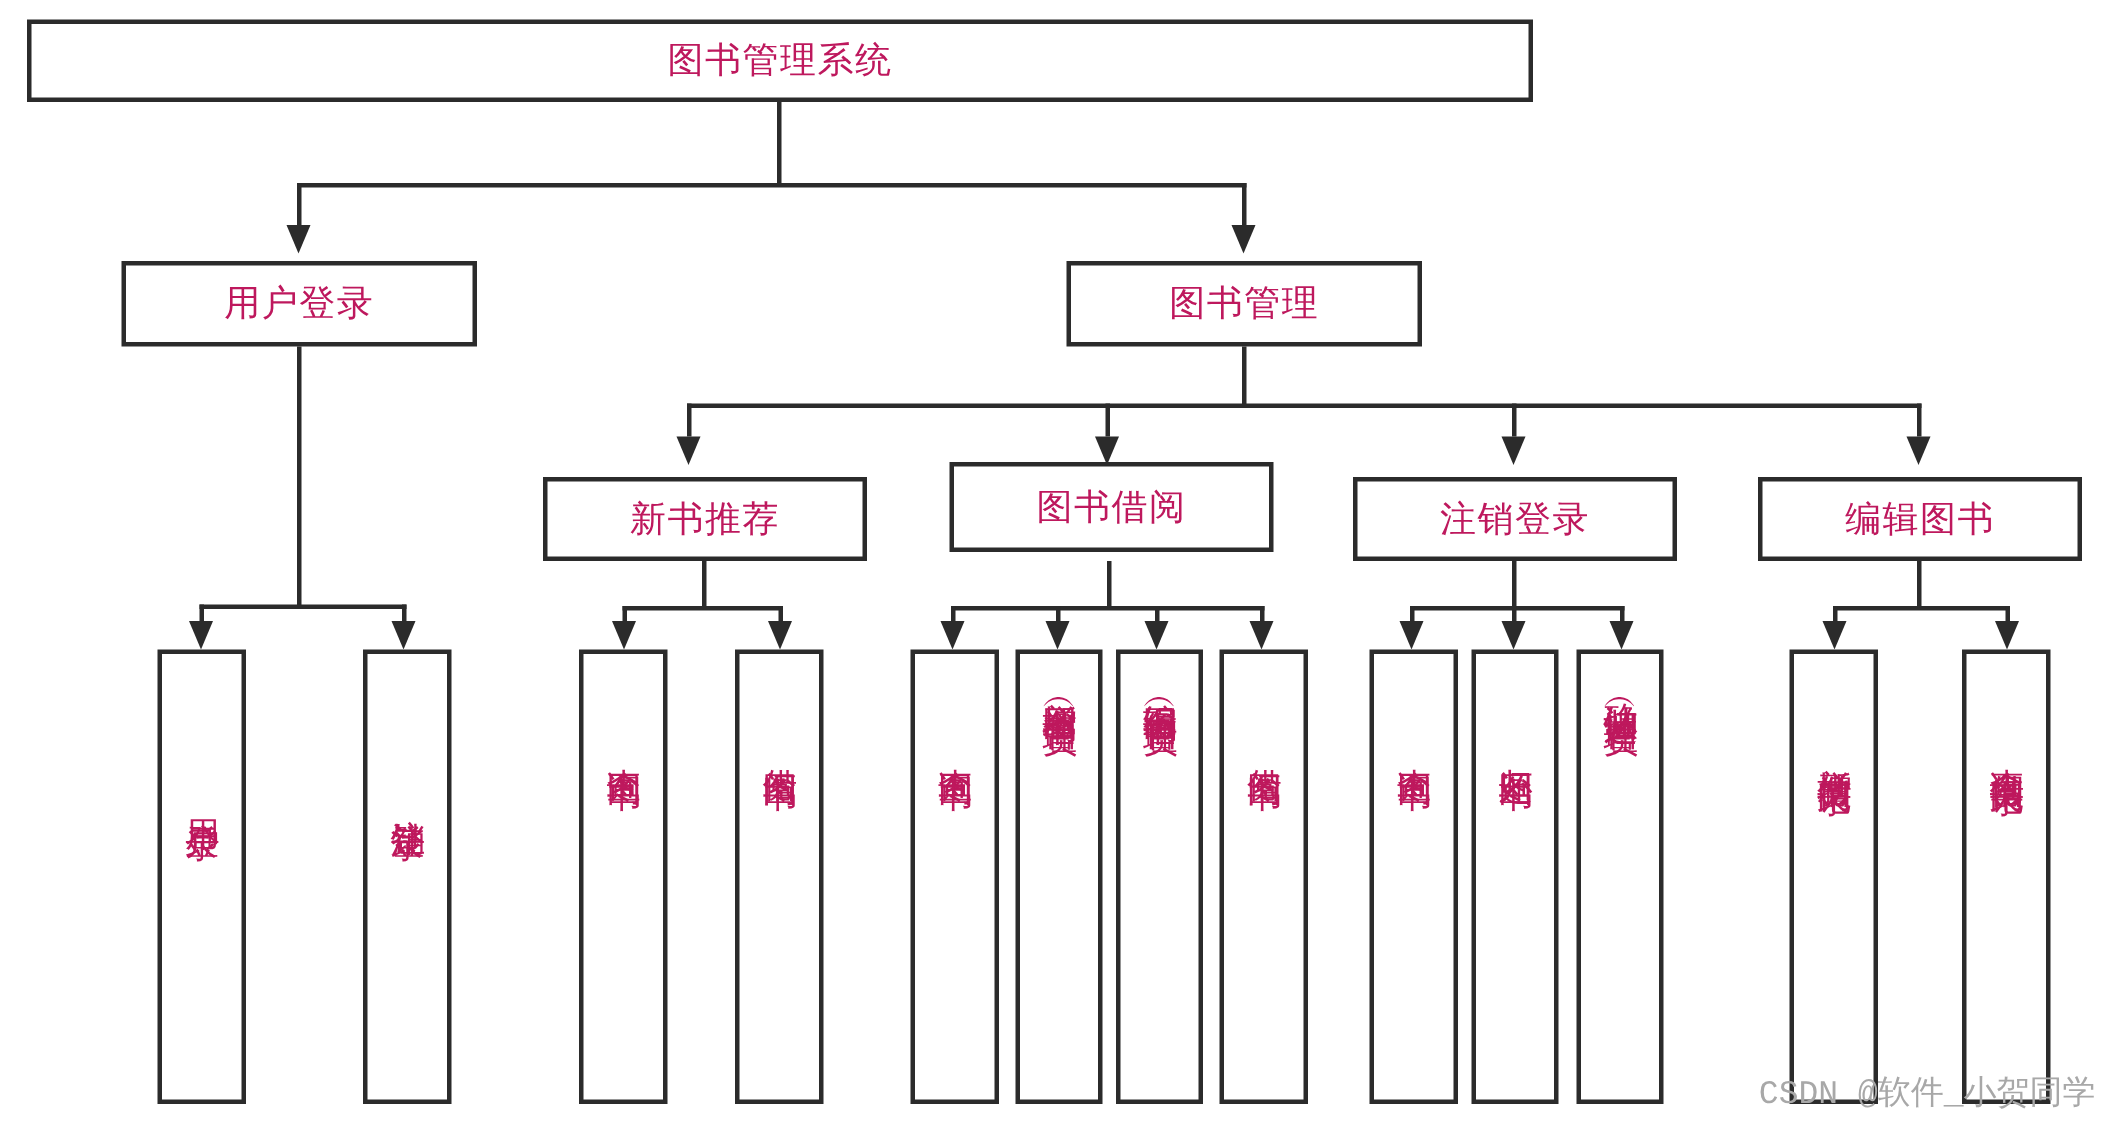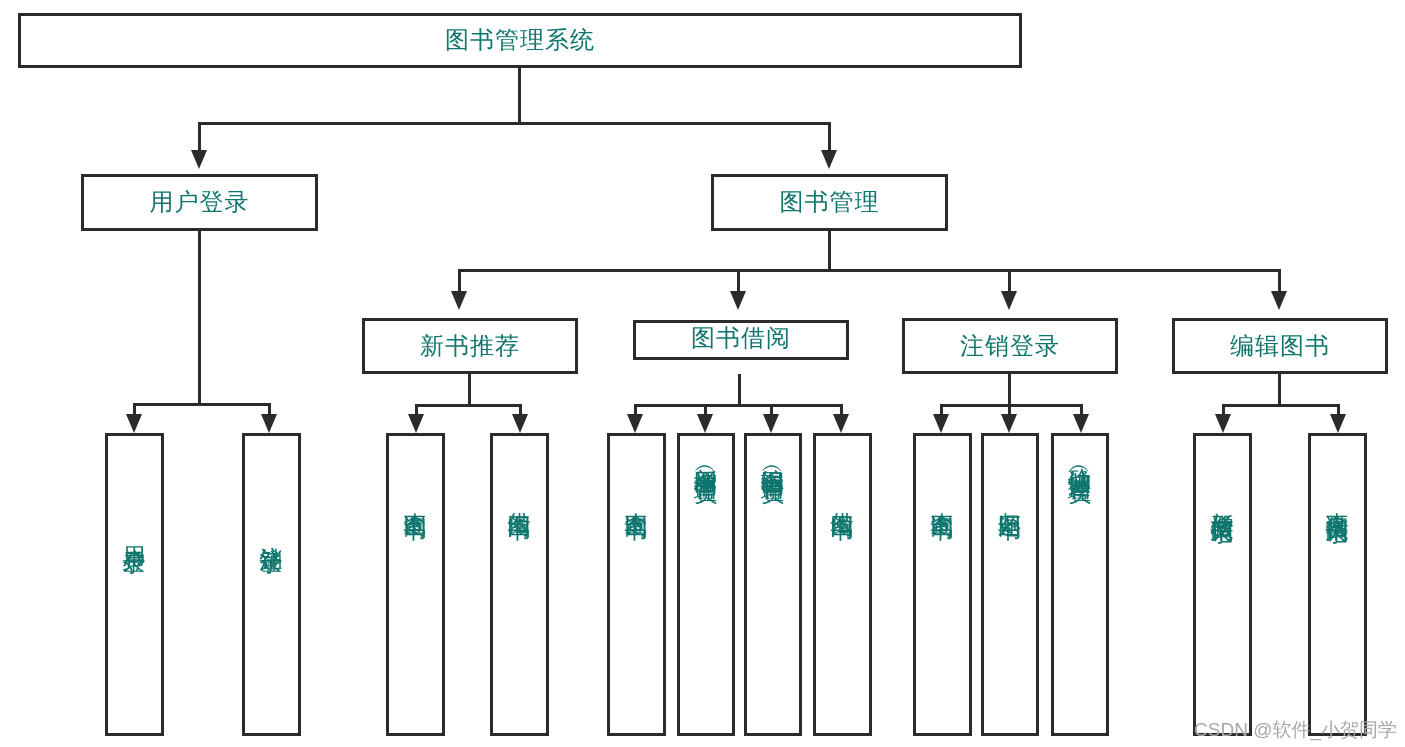--- a/index.html
+++ b/index.html
@@ -19,21 +19,21 @@
   }
   
   .node {
     position: absolute;
     box-sizing: border-box;
     border: 3px solid #2b2b2b;
     background: #ffffff;
     display: flex;
     align-items: center;
     justify-content: center;
-    color: #0f766e;
+    color: #be185d;
   }
   .node.root {
     border-width: 3px;
   }
   .node .label-h {
     font-size: 24px;
     line-height: 1.1;
     letter-spacing: 1px;
     white-space: nowrap;
   }
@@ -71,24 +71,24 @@
     border-left: 8px solid transparent;
     border-right: 8px solid transparent;
     border-top: 19px solid #2b2b2b;
   }
 
   
   #watermark {
     position: absolute;
     right: 8px;
     bottom: 4px;
-    font-size: 19px;
+    font-size: 22px;
     color: #a8a8a8;
     white-space: nowrap;
-    font-family: Liberation Sans, sans-serif;
+    font-family: Liberation Mono, monospace;
     margin-left: 26px;
   }
 </style>
 </head>
 <body>
 
 <div id="canvas">
 
   <div class="node root" style="left:18px; top:13px; width:1004px; height:55px;">
     <span class="label-h">图书管理系统</span>
@@ -124,21 +124,21 @@
   <div class="vline" style="left:1008px; top:269px; height:22px;"></div>
   <div class="vline" style="left:1278px; top:269px; height:22px;"></div>
   <div class="arrow" style="left:451px; top:291px;"></div>
   <div class="arrow" style="left:730px; top:291px;"></div>
   <div class="arrow" style="left:1001px; top:291px;"></div>
   <div class="arrow" style="left:1271px; top:291px;"></div>
 
   <div class="node" style="left:362px; top:318px; width:216px; height:56px;">
     <span class="label-h">新书推荐</span>
   </div>
-  <div class="node" style="left:633px; top:320px; width:216px; height:40px;font-family:Liberation Mono, monospace;">
+  <div class="node" style="left:633px; top:308px; width:216px; height:60px;">
     <span class="label-h">图书借阅</span>
   </div>
   <div class="node" style="left:902px; top:318px; width:216px; height:56px;">
     <span class="label-h">注销登录</span>
   </div>
   <div class="node" style="left:1172px; top:318px; width:216px; height:56px;">
     <span class="label-h">编辑图书</span>
   </div>
 
   <div class="vline" style="left:468px; top:374px; height:32px;"></div>

